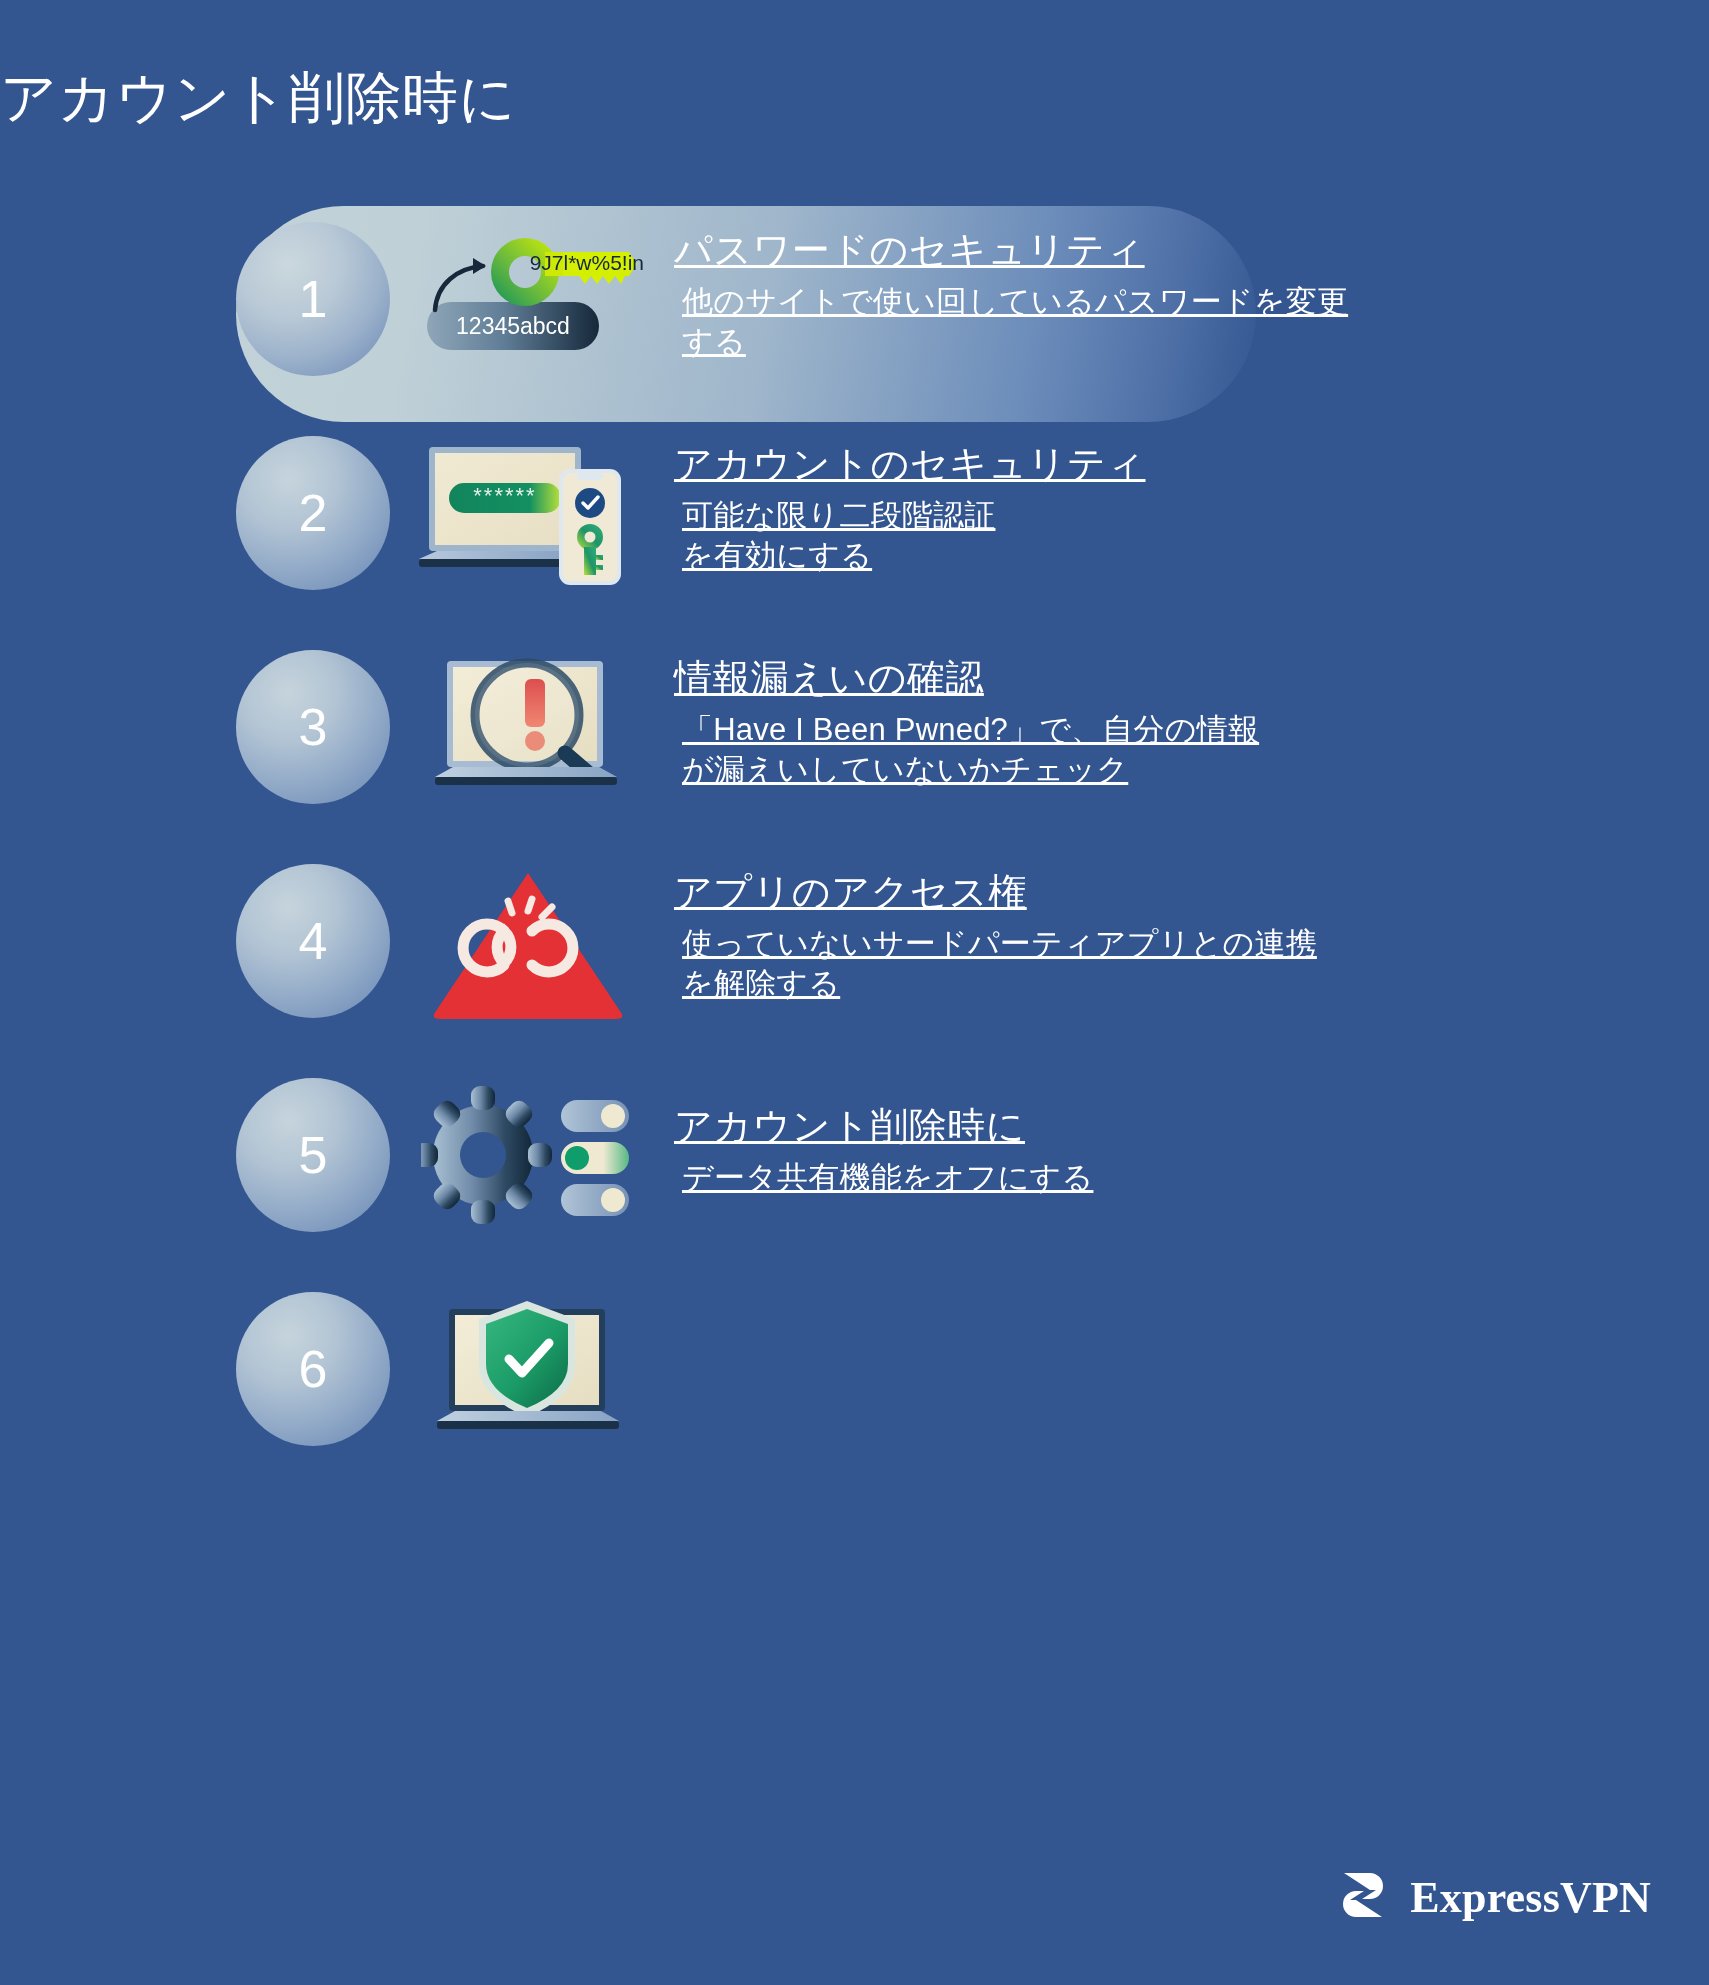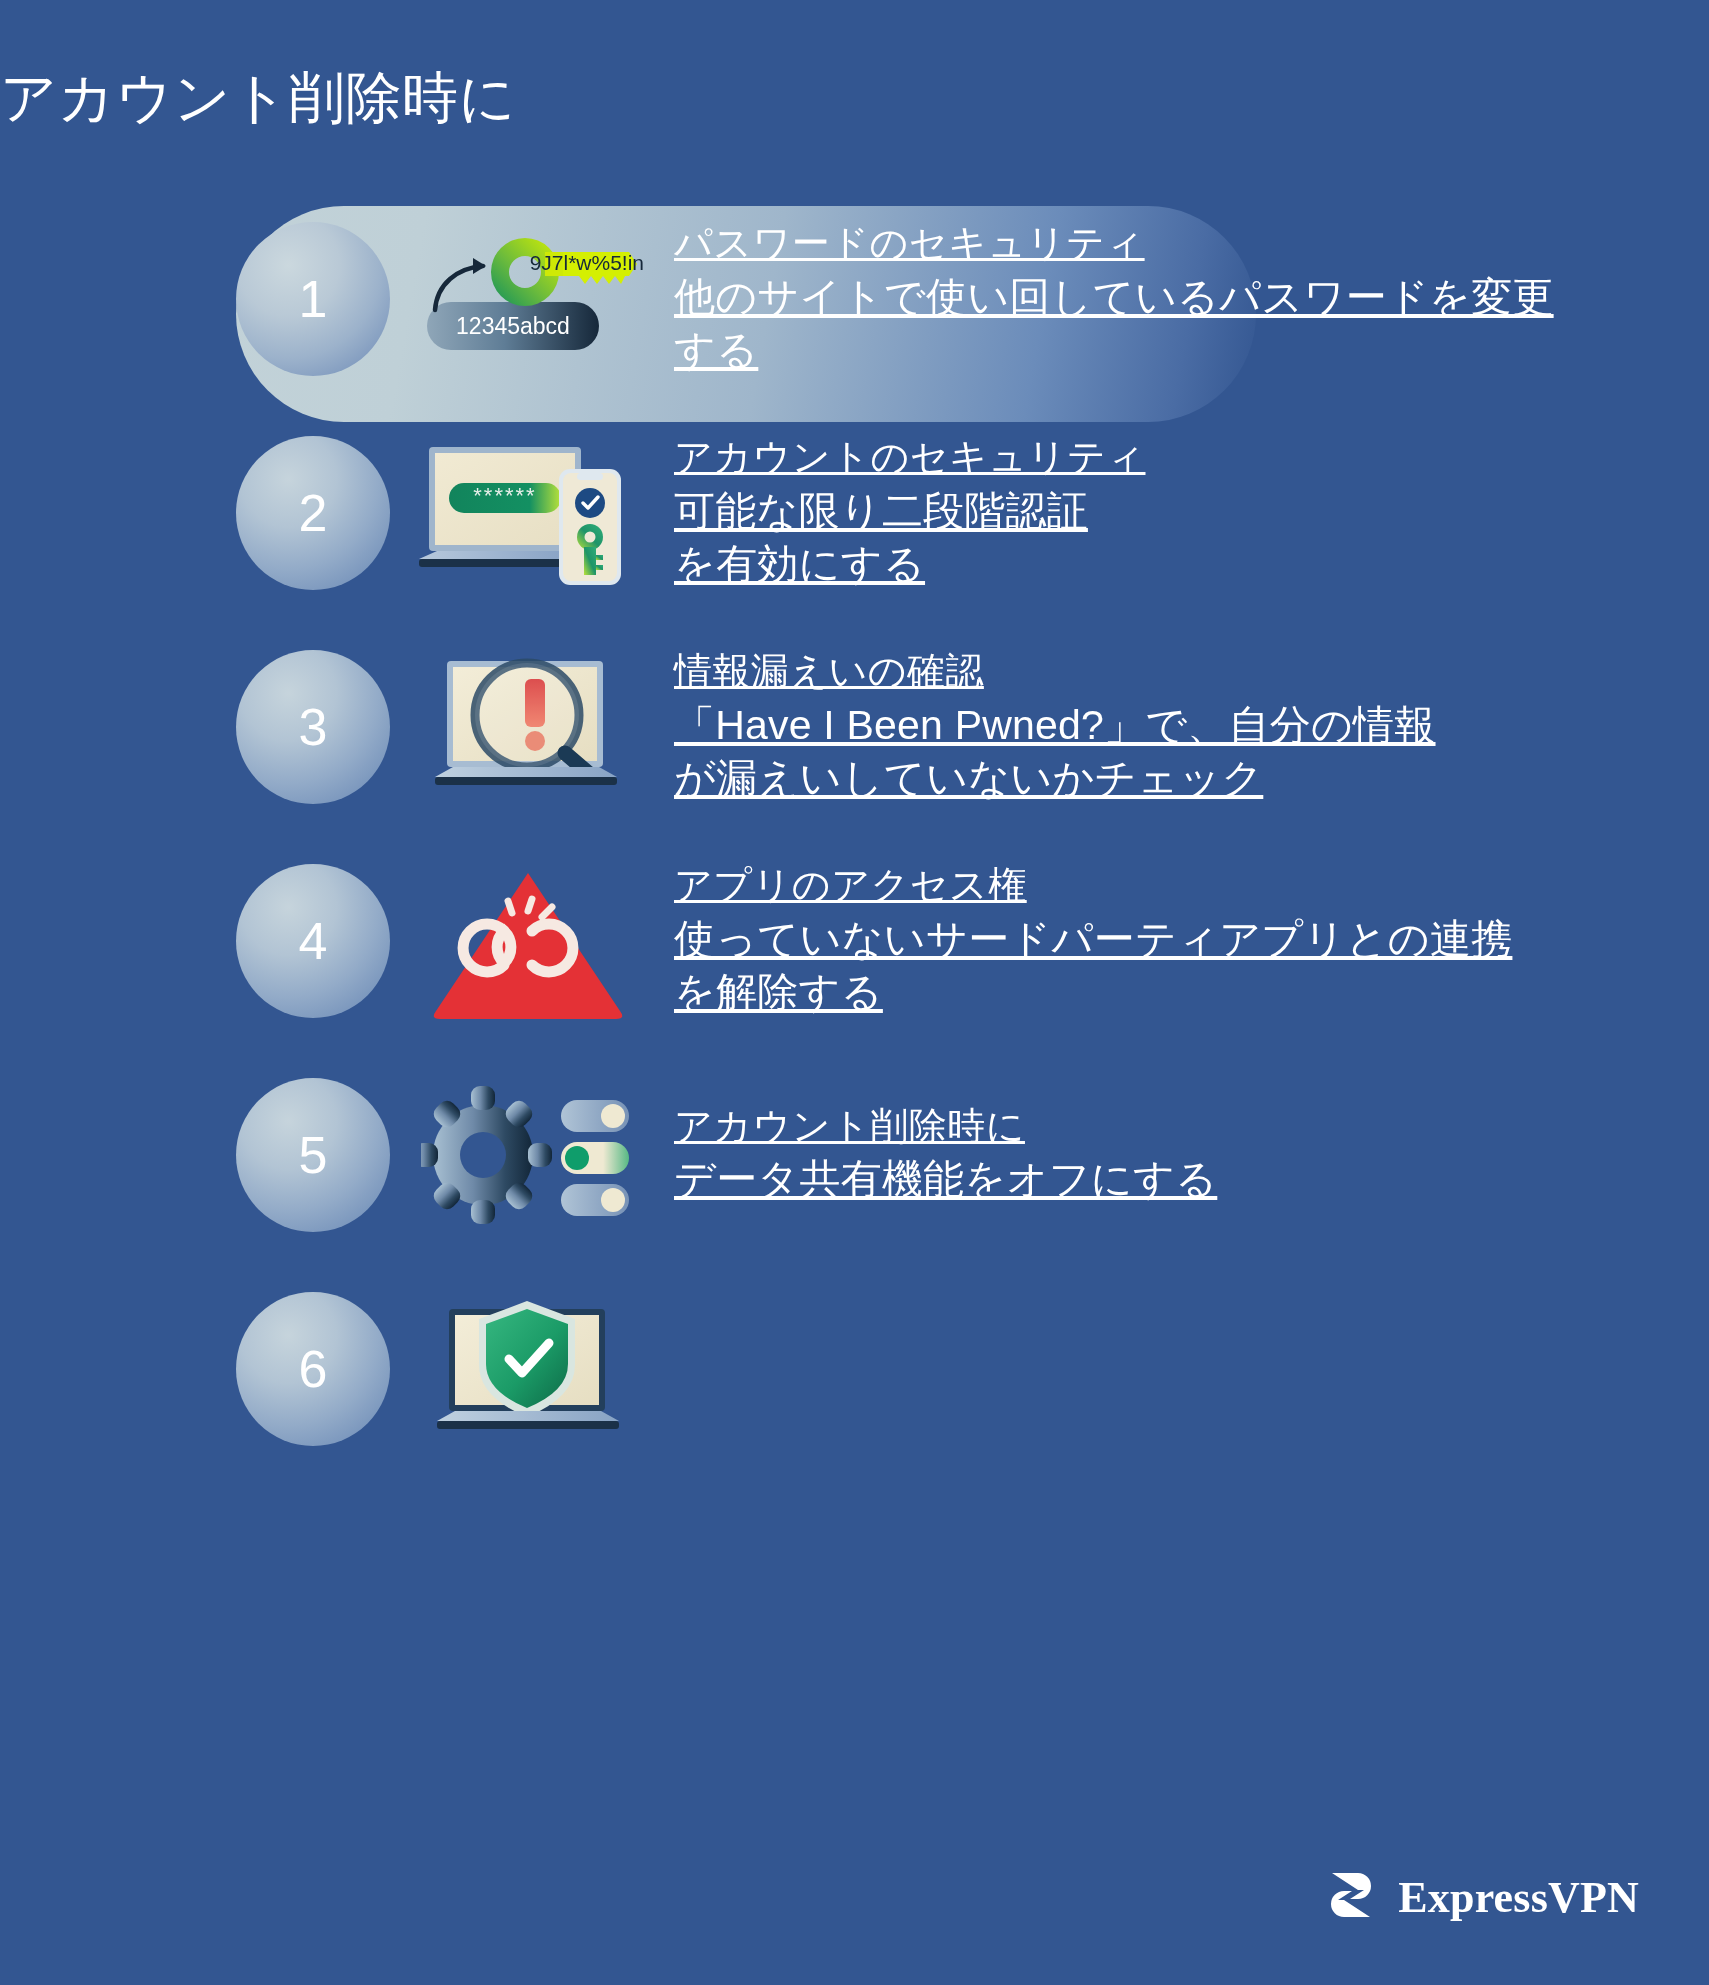--- a/index.html
+++ b/index.html
@@ -93,31 +93,31 @@
     text-decoration:underline;
   }
   .heading{
     font-size:38px;
     line-height:1.22;
     font-weight:400;
     margin:0 0 4px 0;
     letter-spacing:0.4px;
   }
   .desc{
-    font-size:41px;
+    font-size:31px;
     line-height:1.30;
     font-weight:400;
-    margin:0;
+    margin:8px;
     letter-spacing:0.2px;
     white-space:pre-line;
   }
 
   .footer{
     position:absolute;
-    right:70px;
+    right:58px;
     bottom:58px;
     display:flex;
     align-items:center;
     gap:18px;
   }
   .logo-text{
     font-family:"Liberation Serif","DejaVu Serif",serif;
     font-size:44px;
     font-weight:700;
     letter-spacing:0.2px;

